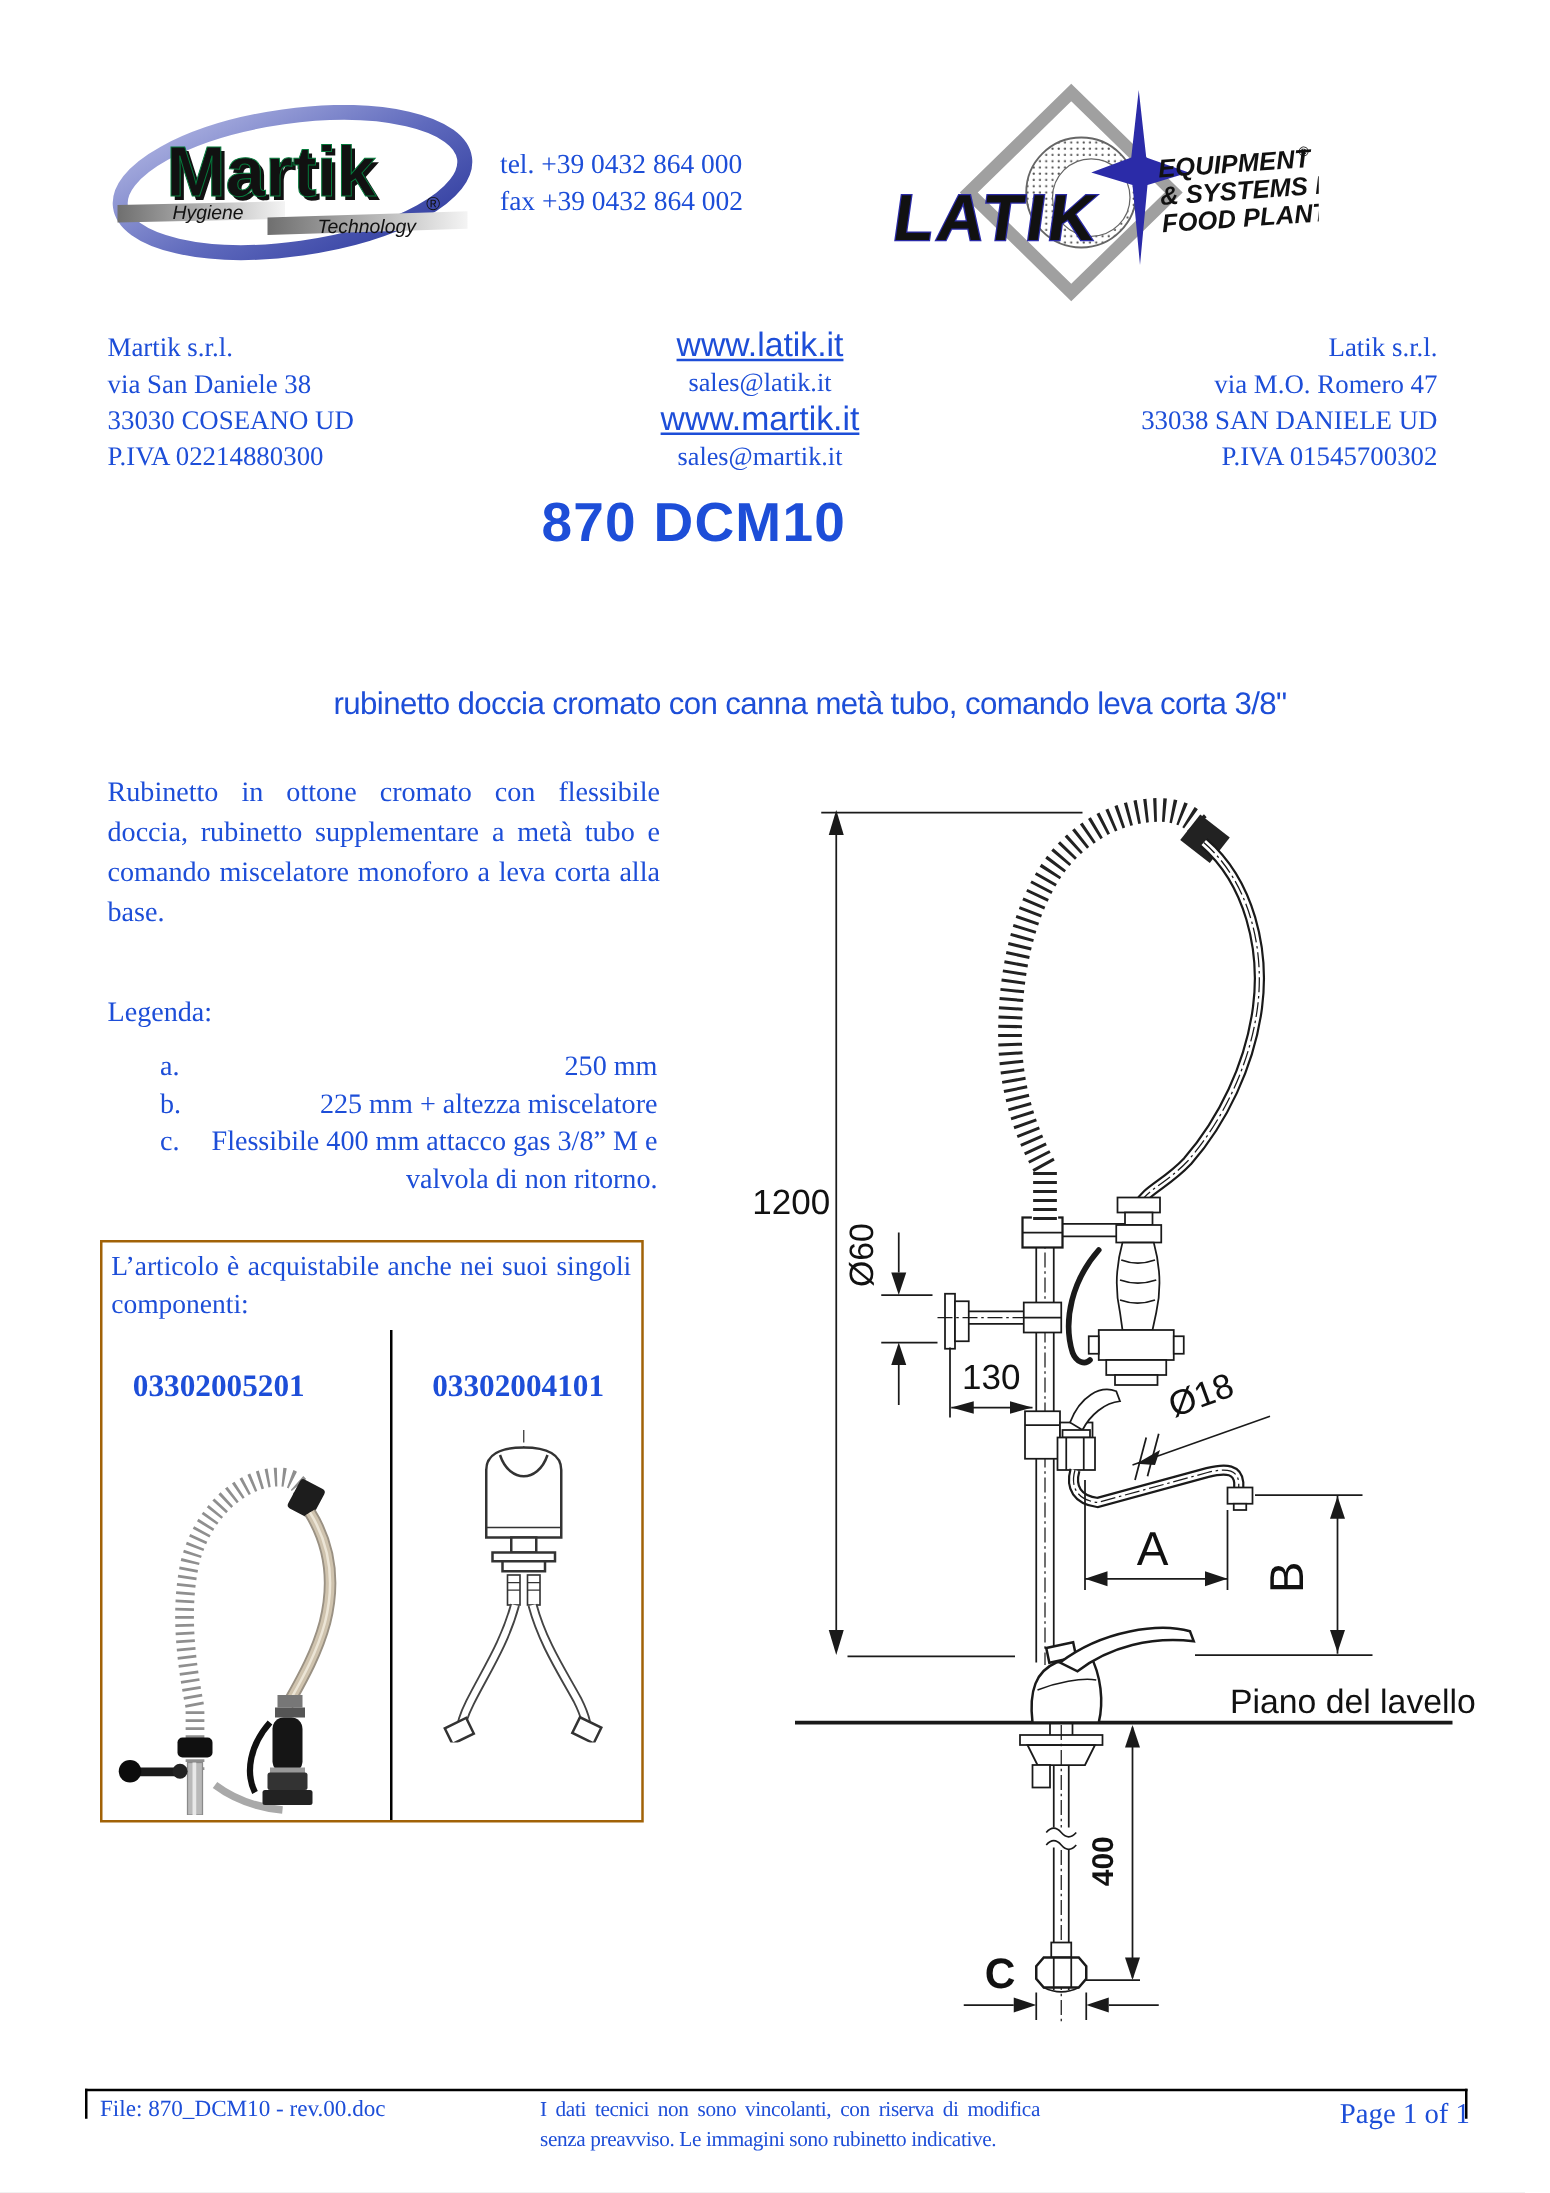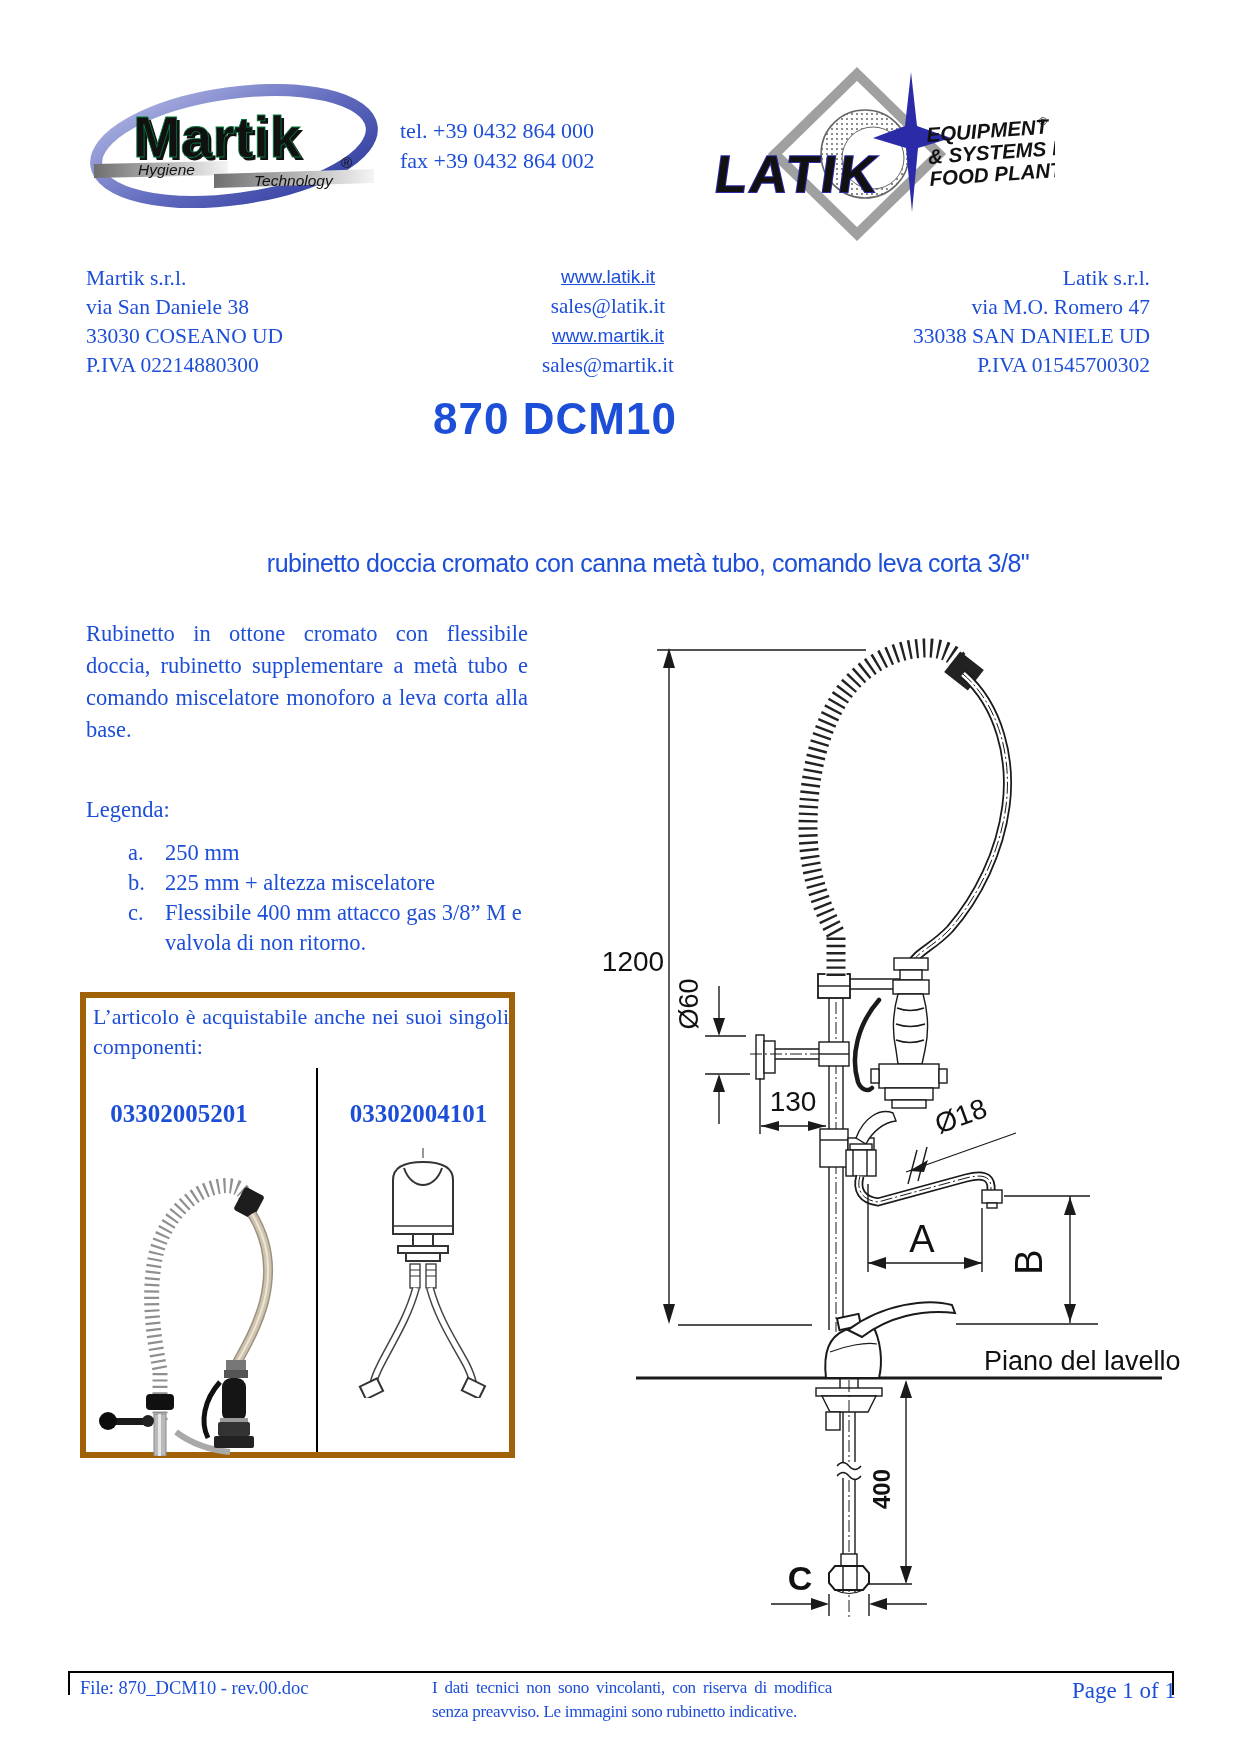--- a/index.html
+++ b/index.html
@@ -4,36 +4,36 @@
 <style>
   html,body{margin:0;padding:0;background:#e8e8e8;}
   .page{position:relative;width:1240px;height:1754px;margin:0 auto;background:#ffffff;overflow:hidden;
         font-family:"Liberation Serif",serif;color:#1d4ed8;}
   .abs{position:absolute;}
 
   .contact{left:400px;top:116px;width:290px;font-size:22px;line-height:30px;}
   .addr-left{left:86px;top:264px;width:320px;font-size:21.5px;line-height:29px;}
   .addr-right{left:850px;top:264px;width:300px;font-size:21.5px;line-height:29px;text-align:right;}
   .links{left:483px;top:262px;width:250px;text-align:center;}
-  .links .web{font-family:"Liberation Sans",sans-serif;font-size:19px;line-height:29.5px;text-decoration:underline;}
+  .links .web{font-family:"Liberation Sans",sans-serif;font-size:27px;line-height:29.5px;text-decoration:underline;}
   .links .email{font-size:21px;line-height:29.5px;}
 
   .title{left:0;top:394px;width:1110px;text-align:center;font-family:"Liberation Sans",sans-serif;
          font-weight:bold;font-size:44px;letter-spacing:1px;}
   .subtitle{left:0;top:549px;width:1240px;text-align:center;font-family:"Liberation Sans",sans-serif;
             font-size:25px;letter-spacing:-0.5px;margin-left:28px;}
 
   .descr{left:86px;top:618px;width:442px;font-size:22.5px;line-height:32px;text-align:justify;}
   .legend-title{left:86px;top:797px;font-size:22.5px;}
   .legend{left:86px;top:838px;width:440px;font-size:22.5px;}
   .lrow{display:flex;line-height:30px;}
   .lkey{width:37px;margin-left:42px;flex:0 0 auto;}
-  .ltxt{width:392px;}
-
-  .cbox{left:80px;top:992px;width:435px;height:466px;border:6px solid #a16207;box-sizing:border-box;}
+  .ltxt{width:392px;text-align:right;}
+
+  .cbox{left:80px;top:992px;width:435px;height:466px;border:2px solid #a16207;box-sizing:border-box;}
   .cbox .note{position:absolute;left:7px;top:4px;width:416px;font-size:22px;line-height:30px;text-align:justify;}
   .cbox .divider{position:absolute;left:230px;top:70px;bottom:0;width:1.5px;background:#000;}
   .cbox .pnum{position:absolute;top:102px;font-weight:bold;font-size:25px;text-align:center;}
   .pnum.p1{left:0;width:186px;}
   .pnum.p2{left:240px;width:185px;}
 
   .foot-rule{left:68px;top:1671px;width:1106px;height:2px;background:#000;}
   .foot-tick{top:1671px;width:2px;height:24px;background:#000;}
   .foot-file{left:80px;top:1678px;font-size:18.5px;}
   .foot-disc{left:432px;top:1676px;width:400px;font-size:17px;line-height:24px;text-align:justify;letter-spacing:-0.3px;}

